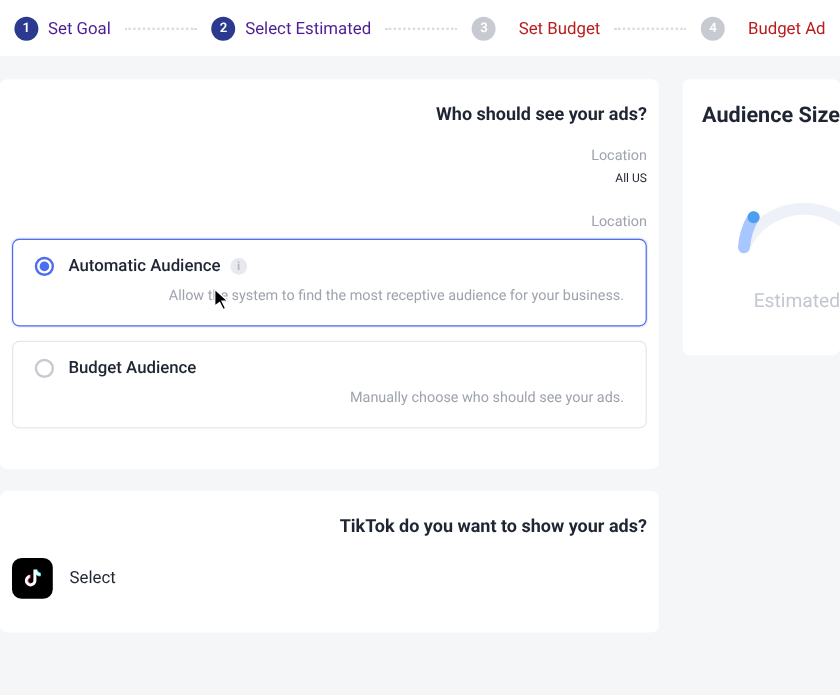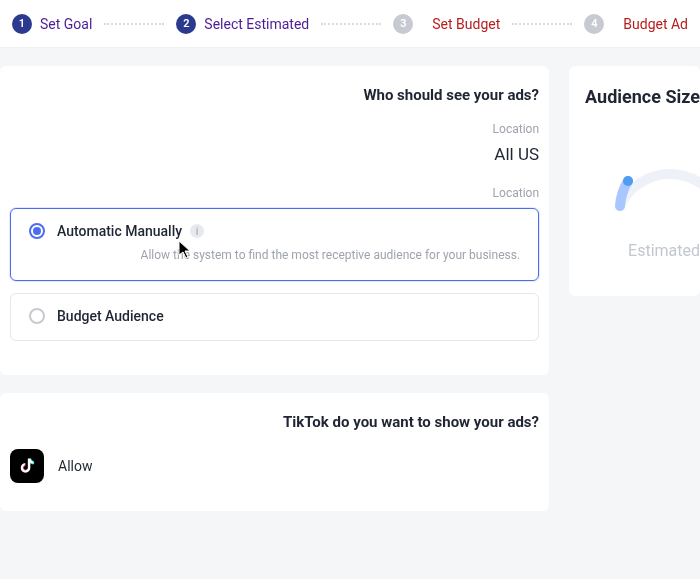--- a/index.html
+++ b/index.html
@@ -79,21 +79,21 @@
     font-weight: 700;
     color: #1f2533;
     margin-bottom: 18px;
   }
   .field-label {
     font-size: 12px;
     color: #9ea3ad;
     margin-bottom: 8px;
   }
   .field-value {
-    font-size: 17px;
+    font-size: 10px;
     color: #1f2533;
     margin-bottom: 22px;
   }
   
   .radio-card {
     border: 1px solid #e4e7ed;
     border-radius: 6px;
     padding: 14px 18px 16px 18px;
     margin-bottom: 12px;
     cursor: pointer;
@@ -232,45 +232,46 @@
       <div class="section-title">Who should see your ads?</div>
 
       <div class="field-label">Location</div>
       <div class="field-value">All US</div>
 
       <div class="field-label">Location</div>
 
       <div class="radio-card selected">
         <div class="radio-row">
           <div class="radio-dot on"></div>
-          <div class="radio-title">Automatic Manually</div>
+          <div class="radio-title">Automatic Audience</div>
           <div class="info-icon">i</div>
         </div>
         <div class="radio-desc">Allow the system to find the most receptive audience for your business.</div>
       </div>
 
       <div class="radio-card">
         <div class="radio-row">
           <div class="radio-dot"></div>
           <div class="radio-title">Budget Audience</div>
         </div>
+        <div class="radio-desc">Manually choose who should see your ads.</div>
       </div>
     </div>
 
     <div class="card" style="padding-bottom:28px;">
       <div class="section-title">TikTok do you want to show your ads?</div>
       <div class="placement-row">
         <div class="tiktok-icon">
           <svg width="20" height="20" viewBox="0 0 24 24" fill="none">
             <path d="M16.5 3c.3 1.7 1.5 3.3 3.5 3.6v3c-1.5.1-2.9-.4-4-1.3v5.9c0 3.3-2.6 5.8-5.8 5.8C7 20 4.5 17.4 4.5 14.2c0-3 2.3-5.5 5.3-5.8v3.1c-1.2.2-2.2 1.3-2.2 2.7 0 1.5 1.2 2.7 2.7 2.7s2.7-1.2 2.7-2.7V3h3.5z" fill="#fff"></path>
             <path d="M16.5 3c.3 1.7 1.5 3.3 3.5 3.6v3c-1.5.1-2.9-.4-4-1.3" stroke="#25f4ee" stroke-width="0.9" fill="none"></path>
             <path d="M9.8 8.4v3.1c-1.2.2-2.2 1.3-2.2 2.7 0 1.5 1.2 2.7 2.7 2.7" stroke="#fe2c55" stroke-width="0.9" fill="none"></path>
           </svg>
         </div>
-        <div class="placement-label">Allow</div>
+        <div class="placement-label">Select</div>
       </div>
     </div>
   </div>
 
   <div class="side-col">
     <div class="side-card">
       <div class="side-title">Audience Size</div>
       <svg class="gauge" width="140" height="90" viewBox="0 0 140 90">
         <path d="M20 80 A55 55 0 0 1 120 80" stroke="#eef1f8" stroke-width="10" fill="none" stroke-linecap="round"></path>
         <path d="M20 80 A55 55 0 0 1 28 55" stroke="#a8c6ff" stroke-width="10" fill="none" stroke-linecap="round"></path>

